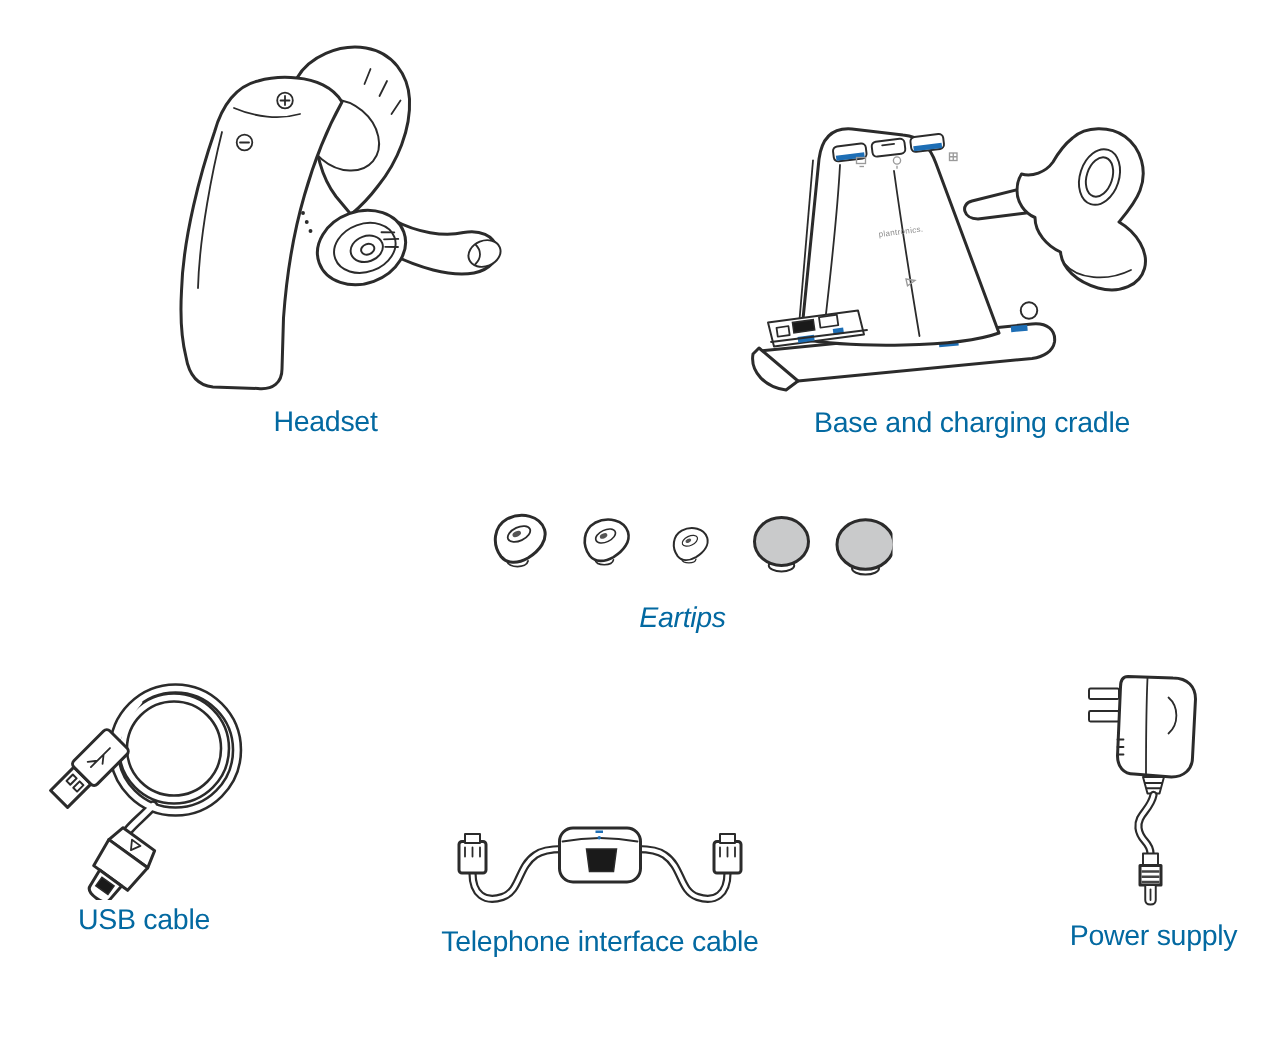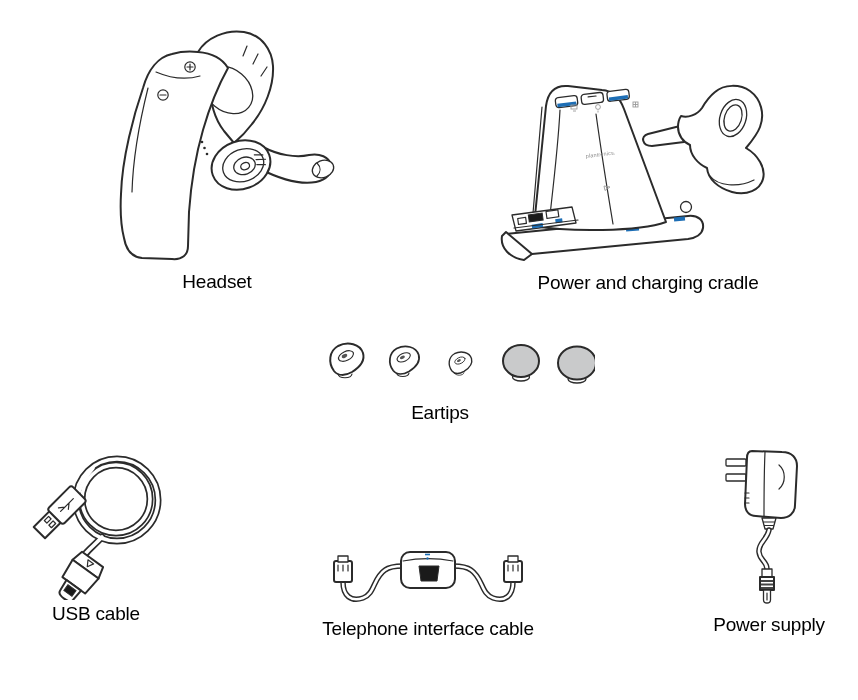--- a/index.html
+++ b/index.html
@@ -7,21 +7,21 @@
     position:relative;width:858px;height:700px;background:#ffffff;
     overflow:hidden;font-family:"Liberation Sans",sans-serif;
   }
   .fig{position:absolute;}
   .fig svg{display:block;}
   .label{
     position:absolute;
     font-family:"Liberation Sans",sans-serif;
     font-size:19px;
     letter-spacing:-0.2px;
-    color:#000000;
+    color:#0369a1;
     text-align:center;
     white-space:nowrap;
   }
   .ink-thin{stroke:#2b2b2b;fill:none;stroke-width:1.2;stroke-linecap:round;stroke-linejoin:round;}
   .white{fill:#ffffff;stroke:#2b2b2b;stroke-width:2;stroke-linejoin:round;}
   .white-thin{fill:#ffffff;stroke:#2b2b2b;stroke-width:1.3;stroke-linejoin:round;}
   .gray-fill{fill:#c9cacb;stroke:#2b2b2b;stroke-width:2;}
   .accent{fill:#1d6eb5;stroke:none;}
   .cable-out{stroke:#2b2b2b;fill:none;stroke-width:7;stroke-linecap:round;}
   .cable-in{stroke:#ffffff;fill:none;stroke-width:3.6;stroke-linecap:round;}
@@ -131,21 +131,21 @@
         <g transform="rotate(-8 45 143)">
           <rect class="ink-thin" x="20" y="139" width="8" height="6"></rect>
           <rect class="dark" x="31" y="137" width="14" height="7"></rect>
           <rect class="ink-thin" x="49" y="136" width="12" height="7"></rect>
           <rect class="accent" x="33" y="147" width="11" height="4"></rect>
           <rect class="accent" x="57" y="145" width="7" height="4"></rect>
         </g>
         <path class="ink-thin" d="M16,152 L80,144"></path>
       </g>
     </svg>
-    <div class="label" style="left:0;top:196px;width:300px;">Power and charging cradle</div>
+    <div class="label" style="left:0;top:196px;width:300px;">Base and charging cradle</div>
   </div>
 
   <div class="fig" style="left:315px;top:336px;">
     <svg width="280" height="62" viewBox="0 0 280 62">
       <defs>
         <g id="geltip">
           <path class="white" d="M7,29 C1,21 2,9 11,4 C21,-1 33,2 36,11 C38,18 33,25 25,30 C18,34 11,34 7,29 Z"></path>
           <path class="ink-thin" d="M11,32 C12,37 24,37 25,32"></path>
           <ellipse class="ink-thin" cx="19" cy="14" rx="8" ry="4.5" transform="rotate(-25 19 14)"></ellipse>
           <ellipse cx="17.5" cy="14" rx="3" ry="1.8" transform="rotate(-25 17.5 14)" fill="#555555"></ellipse>
@@ -162,21 +162,21 @@
         </g>
       <g>
         <ellipse class="white-thin" cx="206" cy="41" rx="8.5" ry="4"></ellipse>
         <ellipse class="gray-fill" cx="206" cy="25" rx="18" ry="16"></ellipse>
       </g>
       <g>
         <ellipse class="white-thin" cx="262" cy="43" rx="9" ry="4"></ellipse>
         <ellipse class="gray-fill" cx="262" cy="27" rx="19" ry="16.5"></ellipse>
       </g>
     </svg>
-    <div class="label" style="left:25px;top:66px;width:200px;">Eartips</div>
+    <div class="label" style="left:40px;top:66px;width:200px;font-style:italic;">Eartips</div>
   </div>
 
   <div class="fig" style="left:20px;top:438px;">
     <svg width="175" height="162" viewBox="0 0 175 162">
       <g>
         <path class="cable-out" d="M58,56 C62,46 66,38 73,30"></path>
         <circle class="cable-out" cx="97" cy="62" r="41"></circle>
         <circle class="cable-out" cx="96" cy="61" r="34"></circle>
         <path class="cable-out" d="M82,99 C72,110 64,114 61,124"></path>
         <path class="cable-in" d="M58,56 C62,46 66,38 73,30"></path>
@@ -197,21 +197,21 @@
         <path class="white" d="M-13,-18 L13,-18 L16,-6 L-16,-6 Z"></path>
         <path class="white" d="M-16,-6 L16,-6 L14,14 L-14,14 Z"></path>
         <path class="ink-thin" d="M-3.5,-15 L3.5,-15 L0,-9 Z"></path>
         <path class="white" d="M-9,14 L9,14 L8,26 C8,29 5,30.5 0,30.5 C-5,30.5 -8,29 -8,26 Z"></path>
         <rect class="dark" x="-5" y="17" width="10" height="7"></rect>
       </g>
     </svg>
     <div class="label" style="left:-20px;top:165px;width:192px;">USB cable</div>
   </div>
 
-  <div class="fig" style="left:295px;top:548px;margin-left:28px;">
+  <div class="fig" style="left:295px;top:548px;">
     <svg width="210" height="62" viewBox="0 0 210 62">
       <g>
         <path class="cable-out-s" d="M20,34 C20,48 28,54 40,50 C52,46 50,30 62,22 C66,19 72,18 80,18"></path>
         <path class="cable-out-s" d="M190,34 C190,48 182,54 170,50 C158,46 160,30 148,22 C144,19 138,18 130,18"></path>
         <path class="cable-in-s" d="M20,34 C20,48 28,54 40,50 C52,46 50,30 62,22 C66,19 72,18 80,18"></path>
         <path class="cable-in-s" d="M190,34 C190,48 182,54 170,50 C158,46 160,30 148,22 C144,19 138,18 130,18"></path>
       </g>
       <g>
         <rect class="white" x="11" y="13" width="18" height="21" rx="2"></rect>
         <rect class="white-thin" x="15" y="8" width="10" height="6"></rect>

